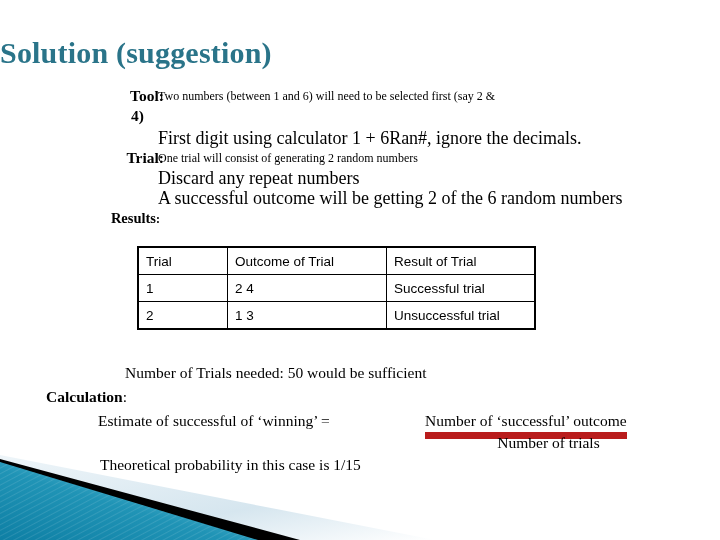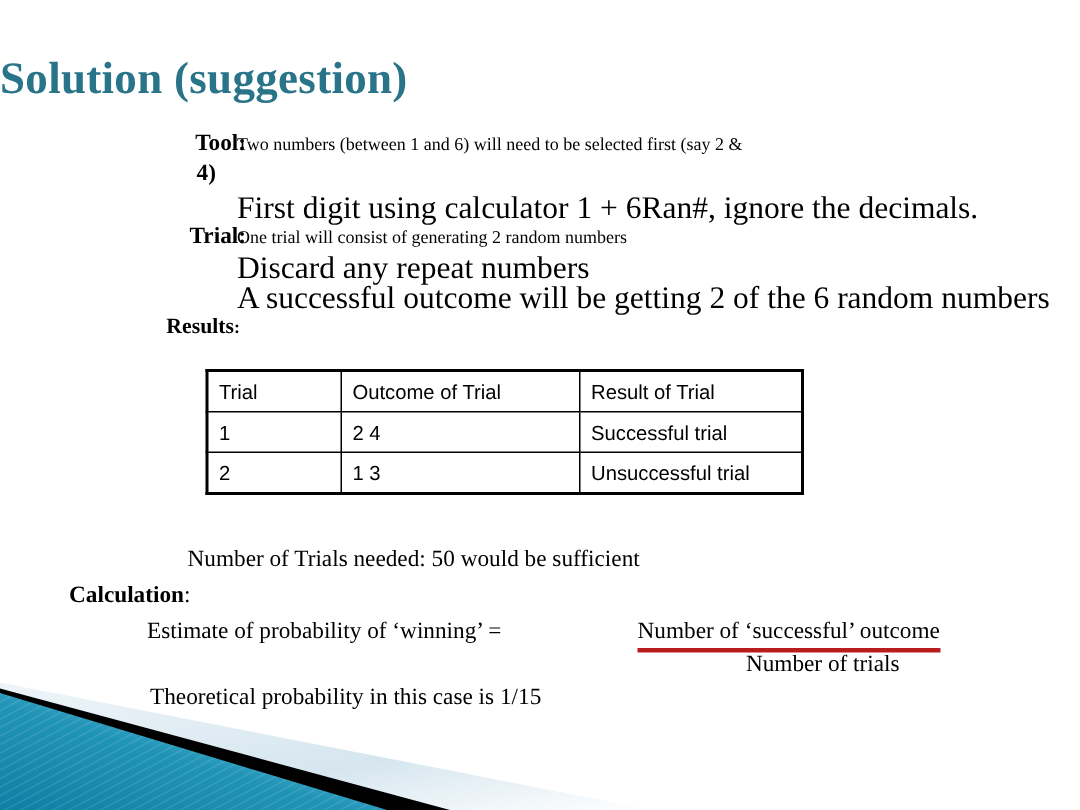--- a/index.html
+++ b/index.html
@@ -58,21 +58,21 @@
 
   .txt {
     position: absolute;
     left: 122px;
     font-size: 12px;
   }
 
   .txt-ind {
     position: absolute;
     left: 122px;
-    font-size: 21px;
+    font-size: 18px;
   }
 
   .cont4 {
     position: absolute;
     left: 0;
     width: 108px;
     text-align: right;
     font-weight: bold;
     font-size: 15.5px;
   }
@@ -118,21 +118,21 @@
     position: absolute;
     font-size: 15.5px;
   }
   .bold { font-weight: bold; }
 
   .numer {
     position: absolute;
     left: 425px;
     top: 0;
     font-size: 15.5px;
-    border-bottom: 3px solid #b91c1c;
+    border-bottom: 7px solid #b91c1c;
     padding-bottom: 0px;
     white-space: nowrap;
   }
   .denom {
     position: absolute;
     left: 425px;
     top: 22px;
     width: 247px;
     text-align: center;
     font-size: 15.5px;
@@ -217,21 +217,21 @@
 
   <div class="b-line" style="height:24px;">
     <span class="pos" style="left:125px;">Number of Trials needed:  50 would be sufficient</span>
   </div>
 
   <div class="b-line" style="height:24px;">
     <span class="pos bold" style="left:46px;"><span>Calculation</span><span style="font-weight:normal;">:</span></span>
   </div>
 
   <div class="b-line" style="height:44px;">
-    <span class="pos" style="left:98px;top:0;">Estimate of probability of ‘winning’ =</span>
+    <span class="pos" style="left:98px;top:0;">Estimate of successful of ‘winning’ =</span>
     <span class="numer">Number of ‘successful’ outcome</span>
     <span class="denom">Number of trials</span>
   </div>
 
   <div class="b-line" style="height:24px;padding-left:47px;">
     <span class="pos" style="left:100px;">Theoretical probability in this case is 1/15</span>
   </div>
 </div>
 
 <svg id="corner-deco" viewBox="0 0 720 95" preserveAspectRatio="none">

